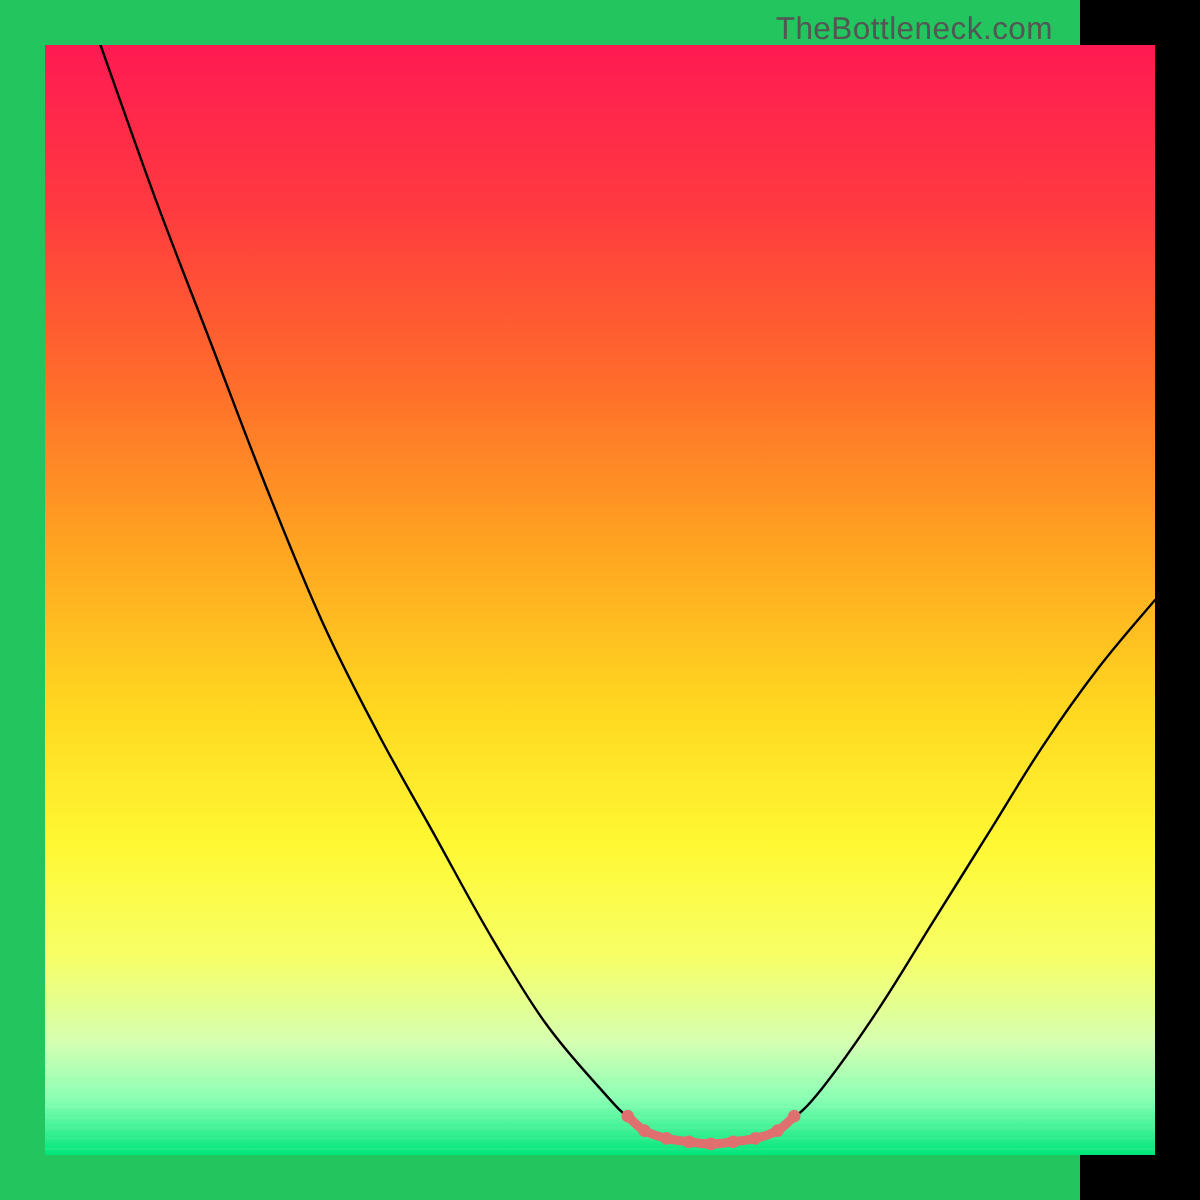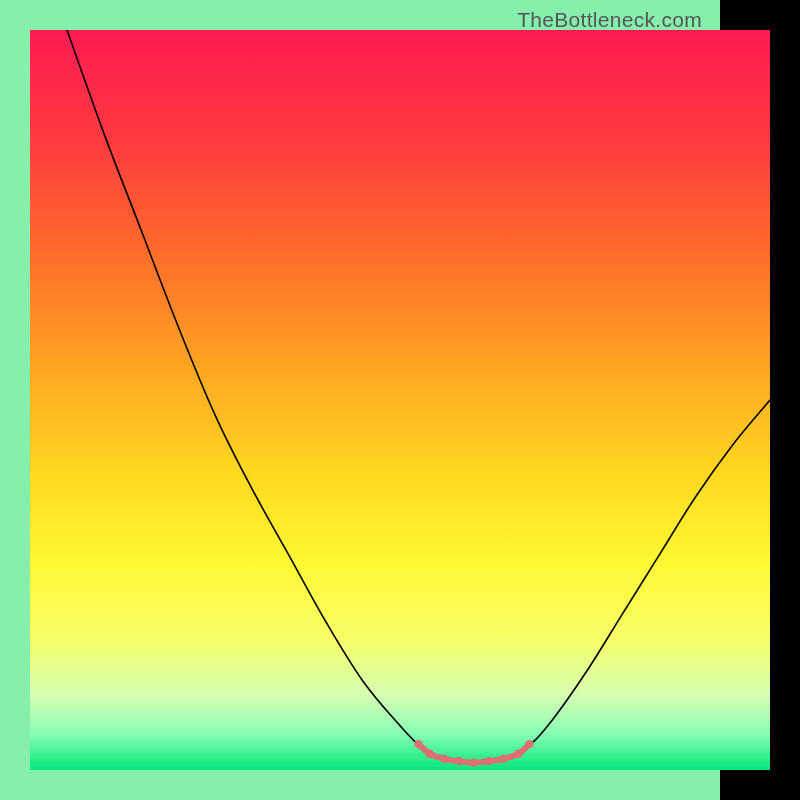--- a/index.html
+++ b/index.html
@@ -8,21 +8,21 @@
     width: 800px;
     height: 800px;
     background: #000;
     position: relative;
     font-family: Arial, sans-serif;
   }
   .container {
     width: 720px;
     height: 800px;
     position: relative;
-    background: #86efac;
+    background: #22c55e;
   }
   .plot-area {
     position: absolute;
     left: 30px;
     top: 30px;
     width: 740px;
     height: 740px;
   }
   .watermark {
     position: absolute;

